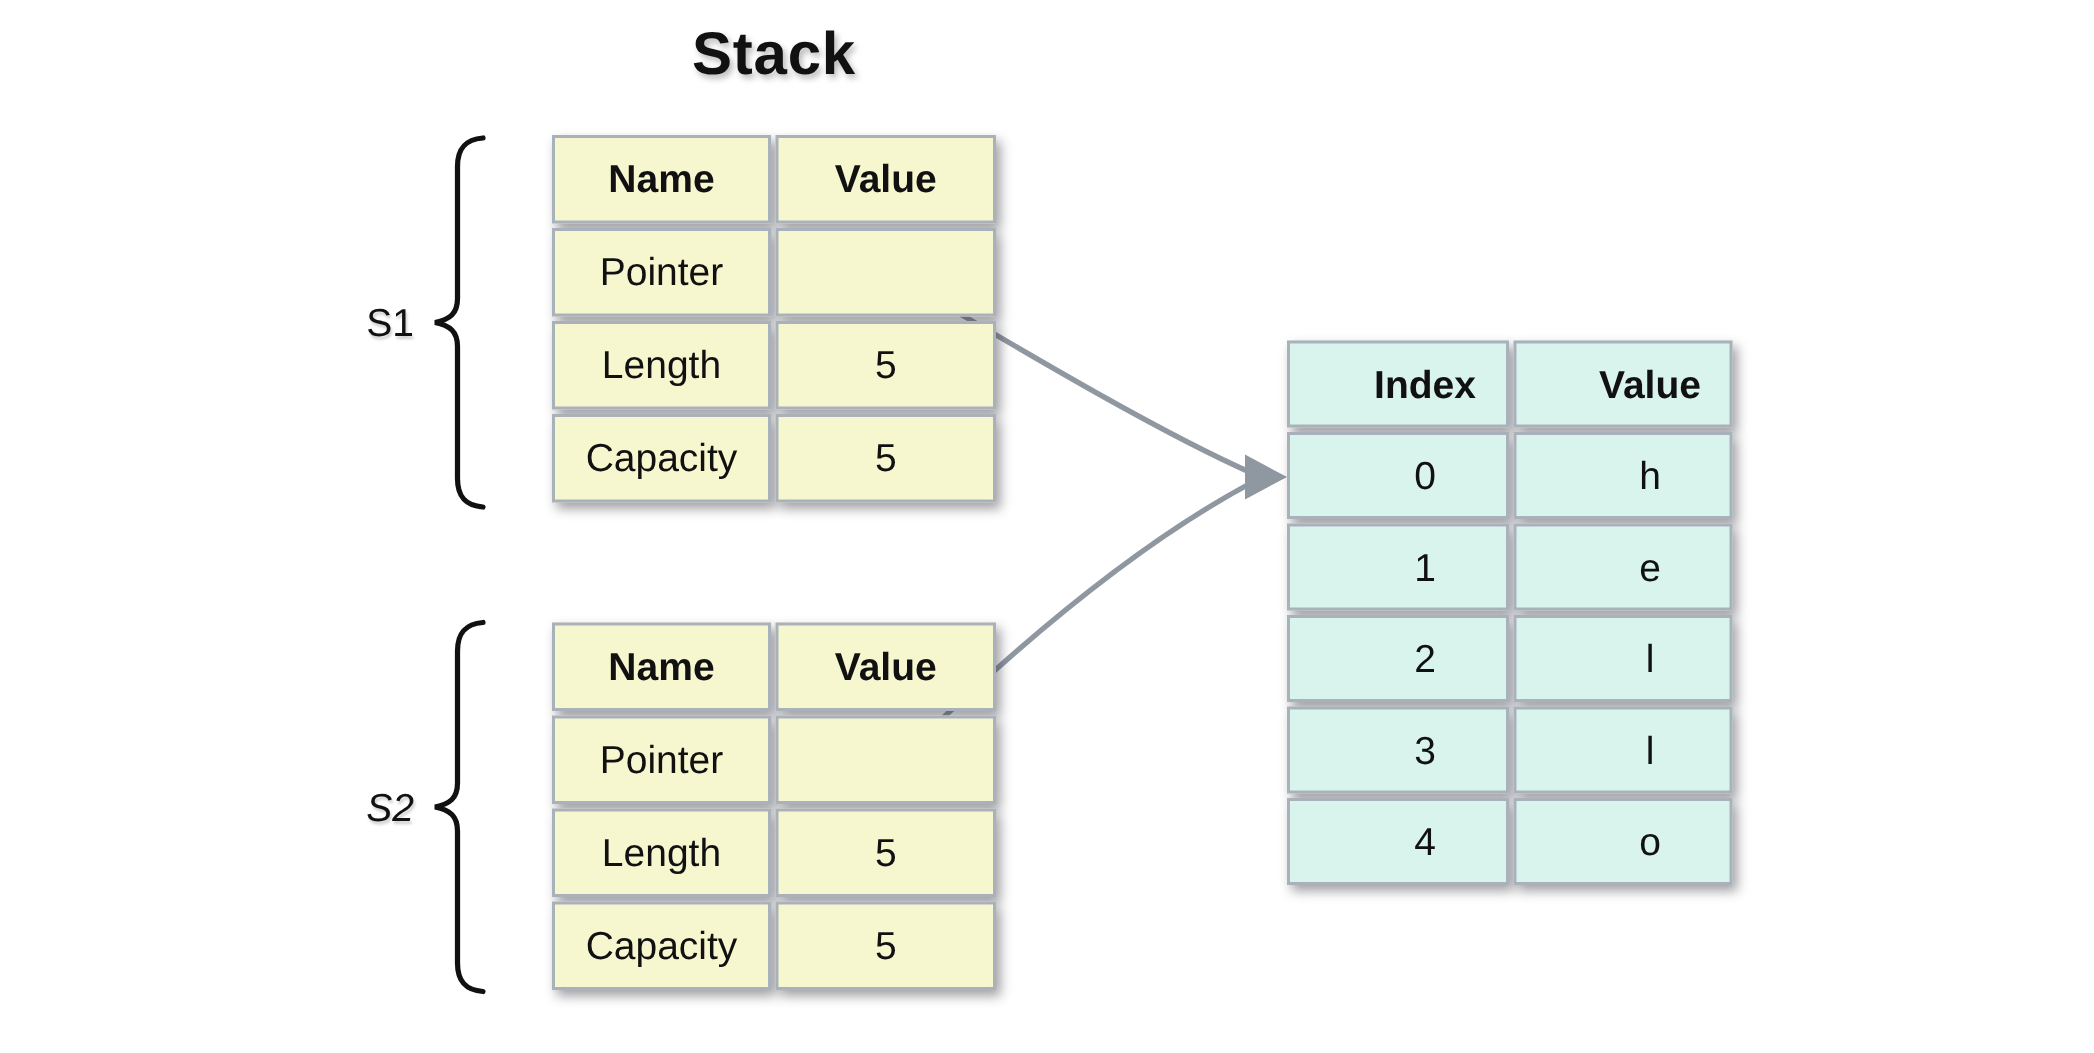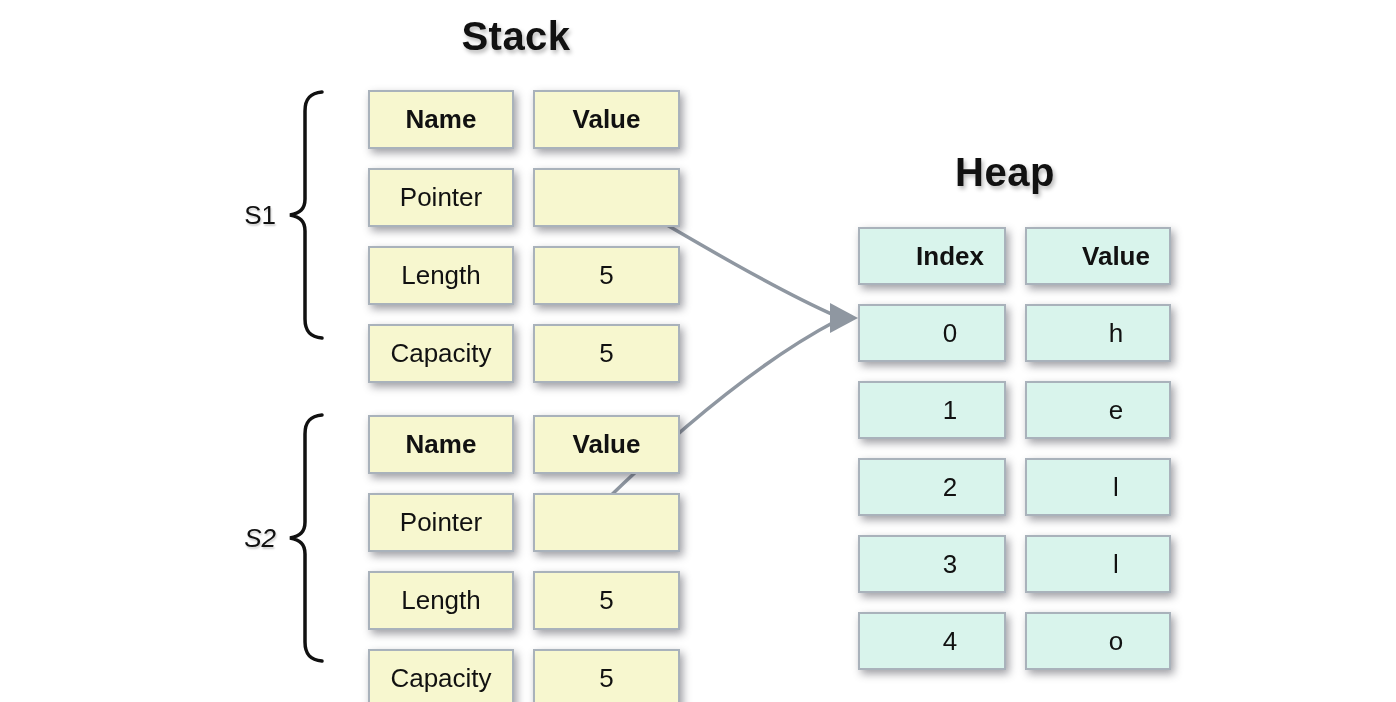--- a/index.html
+++ b/index.html
@@ -42,21 +42,21 @@
     color: var(--text);
     text-align: right;
     text-shadow: 1px 2px 2px rgba(0,0,0,0.2);
   }
   #s1-label { left: 226px; top: 200px; }
   #s2-label { left: 226px; top: 523px; font-style: italic; }
 
   .memtable {
     position: absolute;
     display: grid;
-    gap: 19px;
+    gap: 3px;
     filter: drop-shadow(3px 4px 4px rgba(45,45,55,0.45));
   }
   .stack-table { grid-template-columns: 146px 147px; grid-auto-rows: 59px; }
   .heap-table  { grid-template-columns: 148px 146px; grid-auto-rows: 58px; }
   #s1-table   { left: 368px; top: 90px;  }
   #s2-table   { left: 368px; top: 415px; }
   #heap-table { left: 858px; top: 227px; }
 
   .cell {
     display: flex;
@@ -77,21 +77,20 @@
     height: 702px;
     pointer-events: none;
   }
 </style>
 </head>
 <body>
 
 <div class="canvas">
 
   <div class="section-title" id="stack-title">Stack</div>
-  <div class="section-title" id="heap-title">Heap</div>
 
   <div class="var-label" id="s1-label">S1</div>
   <div class="var-label" id="s2-label">S2</div>
 
   <svg id="overlay" viewBox="0 0 1396 702" xmlns="http://www.w3.org/2000/svg">
     <path d="M 322 92 C 310 93 305 99 305 111 L 305 199 C 305 209 300 213 290 215 C 300 217 305 221 305 231 L 305 319 C 305 331 310 337 322 338" fill="none" style="stroke:var(--brace)" stroke-width="3.5" stroke-linecap="round"></path>
     <path d="M 322 415 C 310 416 305 422 305 434 L 305 522 C 305 532 300 536 290 538 C 300 540 305 544 305 554 L 305 642 C 305 654 310 660 322 661" fill="none" style="stroke:var(--brace)" stroke-width="3.5" stroke-linecap="round"></path>
     <path d="M 592 181 C 672 228 770 287 836 316" fill="none" style="stroke:var(--arrow)" stroke-width="3.5" stroke-linecap="round"></path>
     <path d="M 602 504 C 680 428 762 360 836 321" fill="none" style="stroke:var(--arrow)" stroke-width="3.5" stroke-linecap="round"></path>
     <polygon points="830,303 858,318 830,333" style="fill:var(--arrow)"></polygon>

